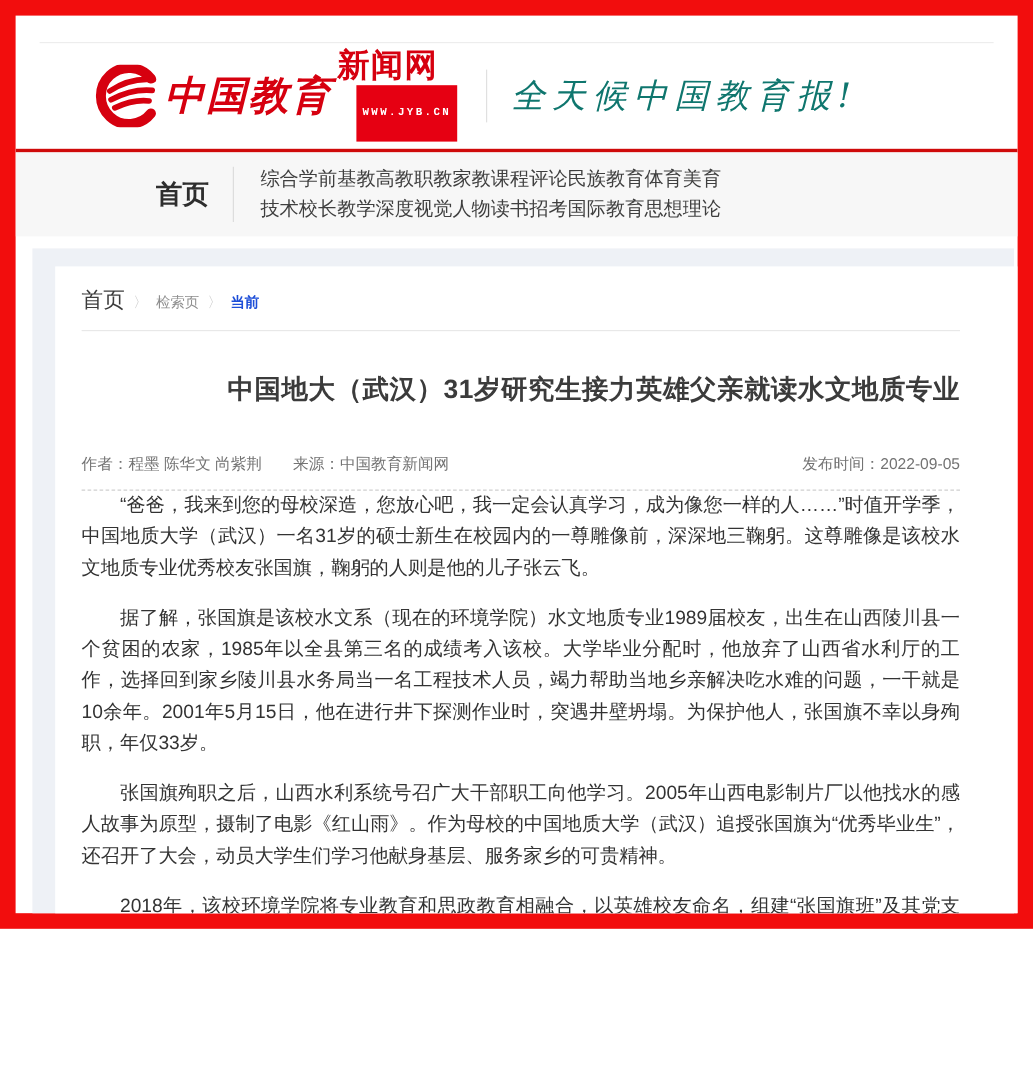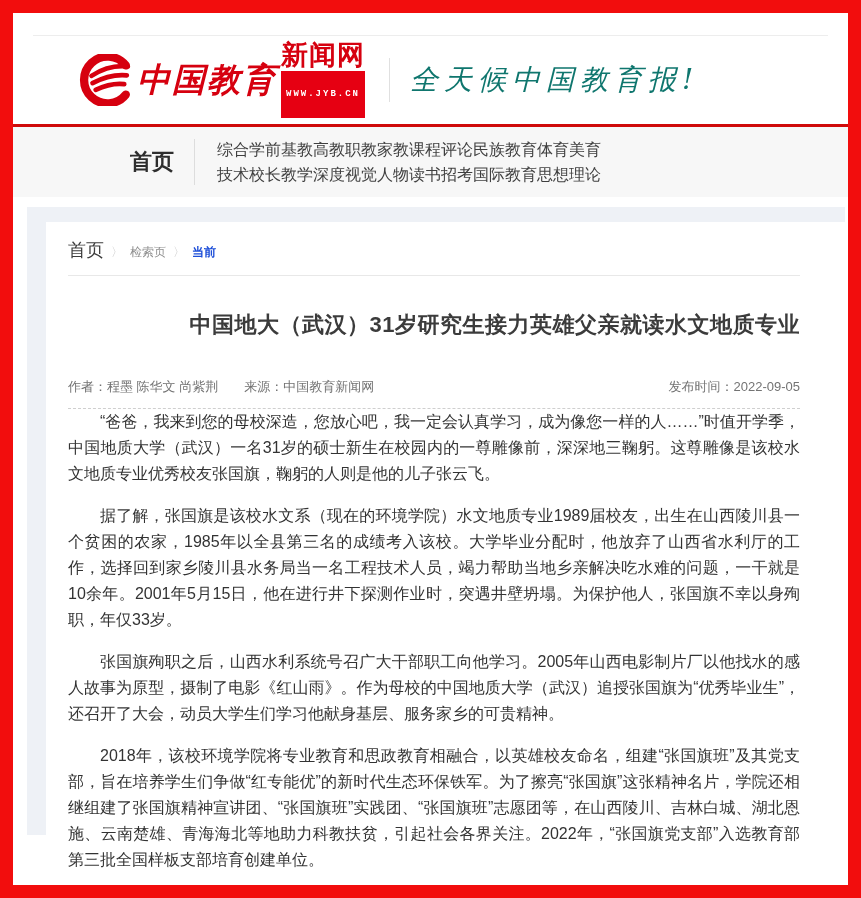--- a/index.html
+++ b/index.html
@@ -1,27 +1,27 @@
 <!DOCTYPE html>
 <html><head>
 <meta charset="utf-8">
 <style>
   html,body{margin:0;padding:0;background:#fff;}
   body{width:861px;height:898px;overflow:hidden;font-family:"Liberation Sans","DejaVu Sans",sans-serif;}
-  .frame{box-sizing:border-box;width:861px;height:898px;border:13px solid #f20d0d;background:#fff;overflow:hidden;position:relative;}
+  .frame{box-sizing:border-box;width:861px;height:774px;border:13px solid #f20d0d;background:#fff;overflow:hidden;position:relative;}
 
   
   .top-hairline{border-top:1px solid #ededed;margin:22px 20px 0;}
   .header{height:88px;display:flex;align-items:center;padding-left:66px;}
   .logo{display:flex;align-items:center;cursor:pointer;}
   .logo-icon{width:52px;height:52px;margin-right:6px;}
   .brand-cn{font-family:"DejaVu Serif","Liberation Serif",serif;font-style:italic;font-weight:bold;color:#d6000f;font-size:33px;letter-spacing:2px;white-space:nowrap;}
   .brand-block{display:flex;flex-direction:column;align-items:flex-start;margin-left:4px;font-family:Liberation Mono, monospace;}
   .brand-xww{font-weight:bold;color:#d6000f;font-size:27px;letter-spacing:1px;line-height:28px;white-space:nowrap;}
-  .brand-badge{background:#e60012;color:#fff;font-size:9px;font-weight:bold;letter-spacing:2px;padding:18px 5px;line-height:11px;}
+  .brand-badge{background:#e60012;color:#fff;font-size:9px;font-weight:bold;letter-spacing:2px;padding:18px 5px;line-height:11px;margin-left:16px;}
   .header-divider{width:1px;height:44px;background:#e0e0e0;margin:0 20px 0 24px;}
   .tagline{font-family:"DejaVu Serif","Liberation Serif",serif;font-style:italic;color:#0f766e;font-size:28px;letter-spacing:6px;white-space:nowrap;}
 
   
   .nav-redline{height:3px;background:#cf0a0a;}
   .nav{height:70px;background:#f7f7f7;display:flex;align-items:center;padding-left:117px;white-space:nowrap;overflow:hidden;}
   .nav-home{font-size:22px;font-weight:bold;color:#2e2e2e;cursor:pointer;}
   .nav-vline{width:1px;height:46px;background:#ddd;margin:0 22px 0 20px;flex:0 0 auto;}
   .nav-cols{display:flex;}
   .nav-col{display:flex;flex-direction:column;line-height:25px;font-size:16px;color:#3f3f3f;cursor:pointer;flex:0 0 auto;}

